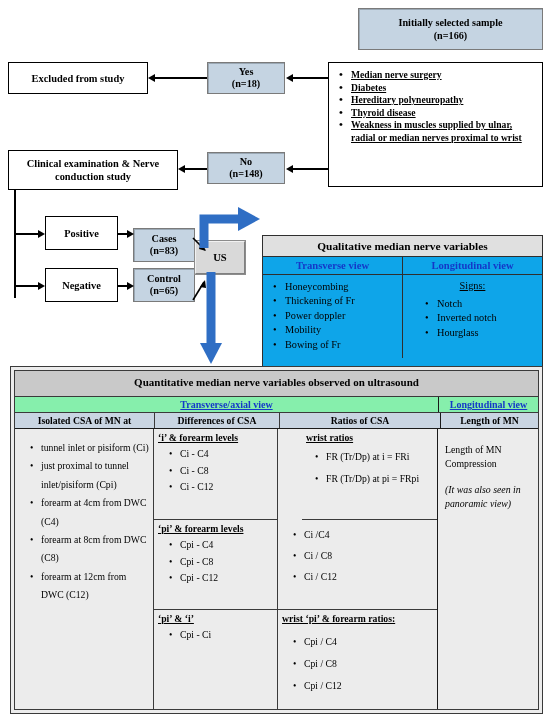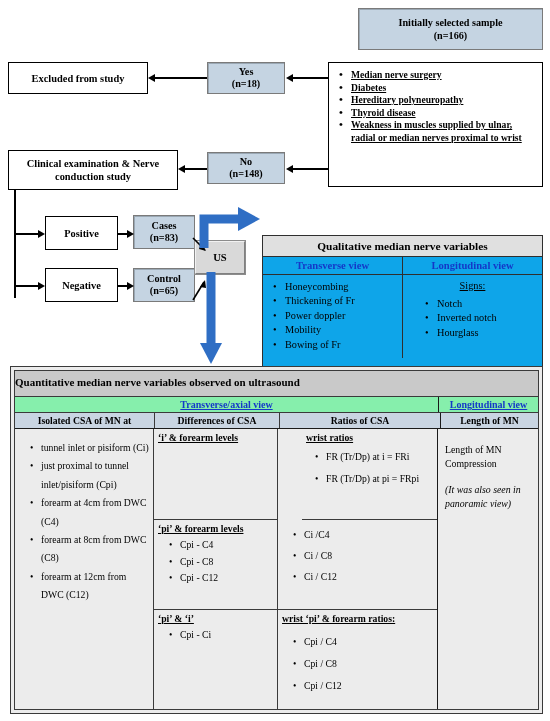--- a/index.html
+++ b/index.html
@@ -43,21 +43,21 @@
   .qual .qbody>div{flex:1;}
   .qual .qbody>div:first-child{border-right:1.5px solid #2f2f2f;}
   .qual ul{margin:0;padding:5px 2px 6px 22px;list-style:none;}
   .qual li{font-size:10.3px;line-height:14.4px;position:relative;}
   .qual li:before{content:"•";position:absolute;left:-12px;}
   .signs{text-align:center;font-size:10.3px;text-decoration:underline;padding-top:5px;}
 
   
   .quant{position:absolute;box-sizing:border-box;border:1.6px solid #3a3a3a;background:#ececec;padding:3px;}
   .quant .inner{border:1.4px solid #3a3a3a;height:100%;box-sizing:border-box;display:flex;flex-direction:column;}
-  .qtitle{background:#c9c9c9;border-bottom:1.4px solid #3a3a3a;text-align:left;font-weight:bold;font-size:11px;padding:5px 0 8px;}
+  .qtitle{background:#c9c9c9;border-bottom:1.4px solid #3a3a3a;text-align:center;font-weight:bold;font-size:11px;padding:5px 0 8px;}
   .viewrow{display:flex;border-bottom:1.3px solid #3a3a3a;background:#86efac;}
   .viewrow .vw{text-align:center;font-weight:bold;color:#1438c8;font-size:10px;text-decoration:underline;padding:2px 0;}
   .colhead{display:flex;border-bottom:1.6px solid #1a1a1a;background:#c9d5e2;}
   .colhead div{text-align:center;font-weight:bold;font-size:9.7px;padding:2px 0;}
   .qcols{display:flex;flex:1;}
   .qcol{box-sizing:border-box;}
   .sub{border-bottom:1.3px solid #3a3a3a;box-sizing:border-box;}
   .sub:last-child{border-bottom:none;}
   .subttl{font-weight:bold;font-size:9.7px;text-decoration:underline;padding:3px 0 2px 4px;}
   .quant ul{margin:0;padding:1px 2px 4px 26px;list-style:none;}
@@ -128,21 +128,21 @@
   <div class="arrowR" style="left:38px;top:281.6px;"></div>
 
   <div class="box white" style="left:45px;top:216px;width:73px;height:34px;font-size:10.4px;border-width:1.2px;">
     <span>Positive</span>
   </div>
 
   <div class="box white" style="left:45px;top:268px;width:73px;height:34px;font-size:10.4px;border-width:1.2px;">
     <span>Negative</span>
   </div>
 
-  <div class="box blue" style="left:133px;top:215px;width:62px;height:34px;font-size:10.2px;flex-direction:column;line-height:12px;">
+  <div class="box blue" style="left:133px;top:228px;width:62px;height:34px;font-size:10.2px;flex-direction:column;line-height:12px;">
     <span>Cases</span>
     <span>(n=83)</span>
   </div>
 
   <div class="box blue" style="left:133px;top:268px;width:62px;height:34px;font-size:10.2px;flex-direction:column;line-height:12px;">
     <span>Control</span>
     <span>(n=65)</span>
   </div>
 
   <div class="ln hline" style="left:118px;top:233px;width:11px;"></div>
@@ -223,20 +223,25 @@
             <li>just proximal to tunnel inlet/pisiform (Cpi)</li>
             <li>forearm at 4cm from DWC (C4)</li>
             <li>forearm at 8cm from DWC (C8)</li>
             <li>forearm at 12cm from DWC (C12)</li>
           </ul>
         </div>
 
         <div class="qcol bdr-r" style="width:124px;display:flex;flex-direction:column;">
           <div class="sub" style="height:91px;">
             <div class="subttl">‘i’ &amp; forearm levels</div>
+            <ul>
+              <li>Ci - C4</li>
+              <li>Ci - C8</li>
+              <li>Ci - C12</li>
+            </ul>
           </div>
           <div class="sub" style="height:90px;">
             <div class="subttl">‘pi’ &amp; forearm levels</div>
             <ul>
               <li>Cpi - C4</li>
               <li>Cpi - C8</li>
               <li>Cpi - C12</li>
             </ul>
           </div>
           <div class="sub" style="flex:1;">

